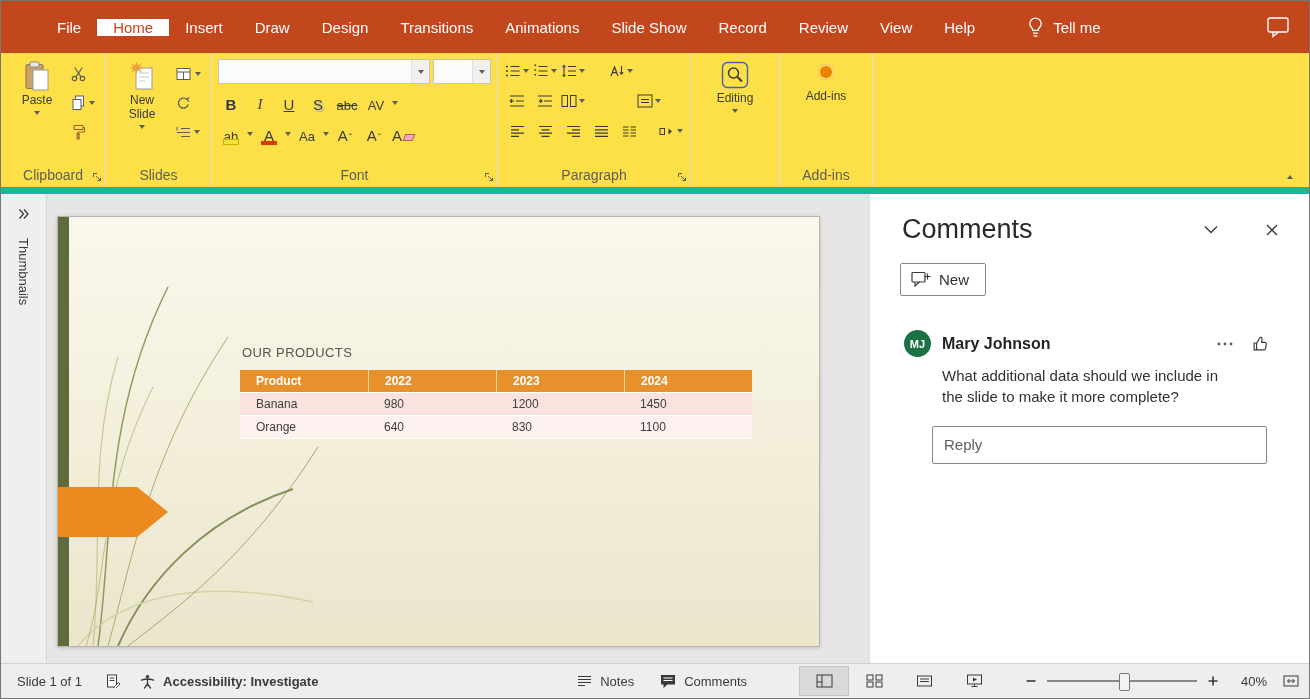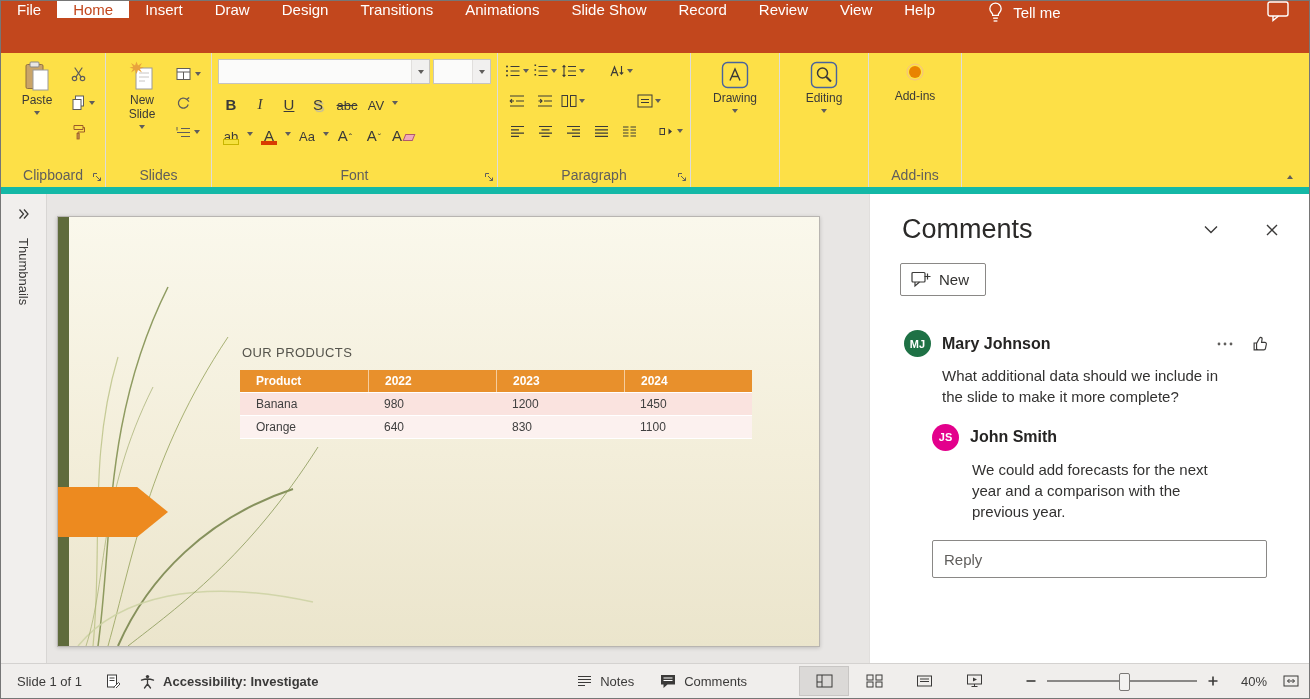--- a/index.html
+++ b/index.html
@@ -1,21 +1,21 @@
 <!DOCTYPE html>
 <html><head>
 <meta charset="utf-8">
 <style>
   html,body{margin:0;padding:0;}
   body{width:1310px;height:699px;font-family:"Liberation Sans",sans-serif;}
   .app{width:1310px;height:699px;box-sizing:border-box;border:1px solid #767676;display:flex;flex-direction:column;background:#fff;overflow:hidden;}
   svg{display:block;}
 
   
-  .tabbar{height:52px;flex:0 0 52px;background:#C2471D;display:flex;align-items:flex-start;}
+  .tabbar{height:52px;flex:0 0 52px;background:#C2471D;display:flex;align-items:center;padding-left:40px;}
   .tab{display:flex;align-items:center;padding:0 16px;color:#fff;font-size:15px;cursor:pointer;white-space:nowrap;}
   .tab--active{background:#fff;color:#C2471D;}
   .tellme{display:flex;align-items:center;gap:9px;color:#fff;font-size:15px;margin-left:26px;padding:0 10px;cursor:pointer;}
   .chatbtn{margin-left:auto;margin-right:20px;display:flex;align-items:center;cursor:pointer;}
 
   
   .ribbon{height:134px;flex:0 0 134px;background:#fde047;border-bottom:7px solid #14b8a6;display:flex;position:relative;}
   .rgroup{display:flex;flex-direction:column;border-right:1px solid #dedcda;}
   .rgroup-body{flex:1;display:flex;align-items:flex-start;padding:3px 6px 0 6px;}
   .rgroup-label{height:24px;display:flex;align-items:center;justify-content:center;font-size:14px;color:#605e5c;position:relative;padding:0 16px;}
@@ -409,35 +409,20 @@
       <div class="rgroup-label">
         <span>Paragraph</span>
         <span class="launcher">
             <svg width="10" height="10" viewBox="0 0 10 10">
               <path d="M1.5 1.5h3.5M1.5 1.5v3.5M4 4l4.5 4.5M8.5 5.5v3h-3" fill="none" stroke="#605e5c"></path>
             </svg>
           </span>
       </div>
     </div>
 
-    <div class="rgroup">
-      <div class="rgroup-body" style="padding:3px 14px 0 14px;">
-        <div class="bigbtn">
-          <span>
-            <svg width="28" height="28" viewBox="0 0 28 28">
-                <rect x="1.5" y="1.5" width="25" height="25" rx="5" fill="none" stroke="#47639e" stroke-width="1.4"></rect>
-                <path d="M9 19.5 L14 8 L19 19.5 M10.8 15.5h6.4" fill="none" stroke="#3b3a39" stroke-width="1.4"></path>
-              </svg>
-          </span>
-          <span>Drawing</span>
-          <span class="chev"></span>
-        </div>
-      </div>
-      <div class="rgroup-label"></div>
-    </div>
 
     <div class="rgroup">
       <div class="rgroup-body" style="padding:3px 14px 0 14px;">
         <div class="bigbtn">
           <span>
             <svg width="28" height="28" viewBox="0 0 28 28">
                 <rect x="1.5" y="1.5" width="25" height="25" rx="5" fill="none" stroke="#47639e" stroke-width="1.4"></rect>
                 <circle cx="12.5" cy="12" r="5" fill="none" stroke="#3b3a39" stroke-width="1.5"></circle>
                 <path d="M16.2 15.7 L21 20.5" stroke="#3b3a39" stroke-width="2"></path>
               </svg>
@@ -556,27 +541,20 @@
               </svg>
           </span>
           <span class="cm-like">
             <svg width="17" height="17" viewBox="0 0 16 16">
                 <path d="M2 7.5h2.3V14H2zM4.3 13.2l1.2.8h5.6c.8 0 1.5-.6 1.6-1.4l.8-4c.1-.9-.5-1.6-1.4-1.6H9l.5-3.2c.1-.9-.6-1.8-1.5-1.6-.5.1-.8.5-1 .9L4.3 8z" fill="none" stroke="#3b3a39" stroke-width="1.1"></path>
               </svg>
           </span>
         </div>
         <div class="cm-text">What additional data should we include in the slide to make it more complete?</div>
 
-        <div class="cm-reply">
-          <div class="cm-row">
-            <div class="avatar avatar--js">JS</div>
-            <div class="cm-author">John Smith</div>
-          </div>
-          <div class="cm-text">We could add forecasts for the next year and a comparison with the previous year.</div>
-        </div>
 
         <input class="cm-replybox" type="text" placeholder="Reply" style="">
       </div>
     </div>
   </div>
 
   <div class="statusbar">
     <span class="sb-item sb-slide">Slide 1 of 1</span>
     <span class="sb-item sb-proof">
       <svg width="14" height="14" viewBox="0 0 14 14">

